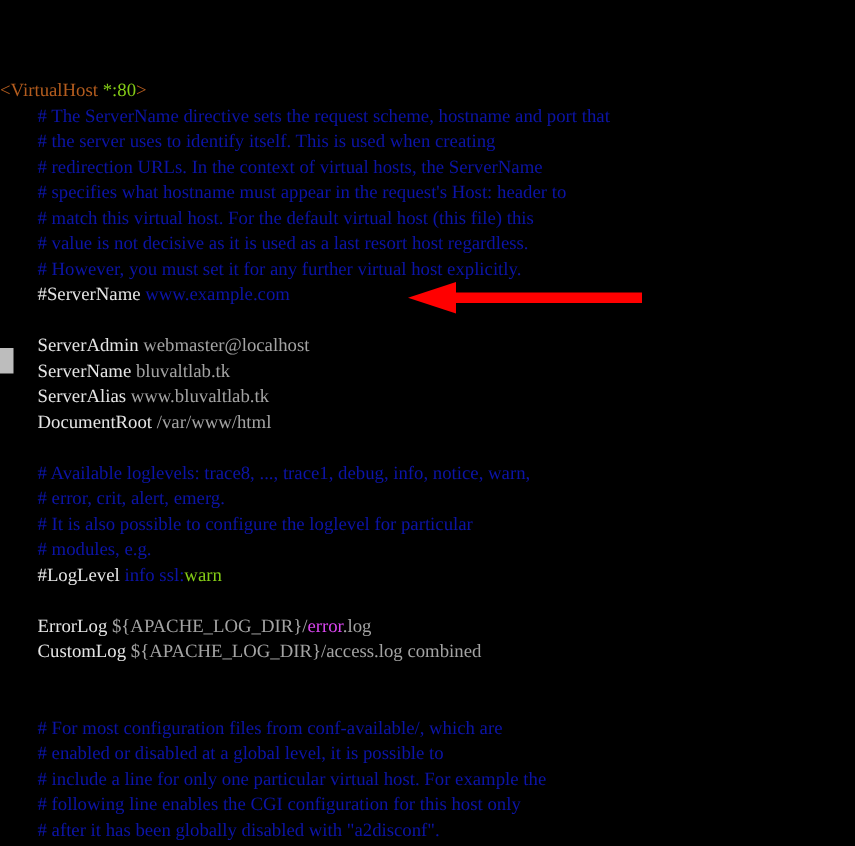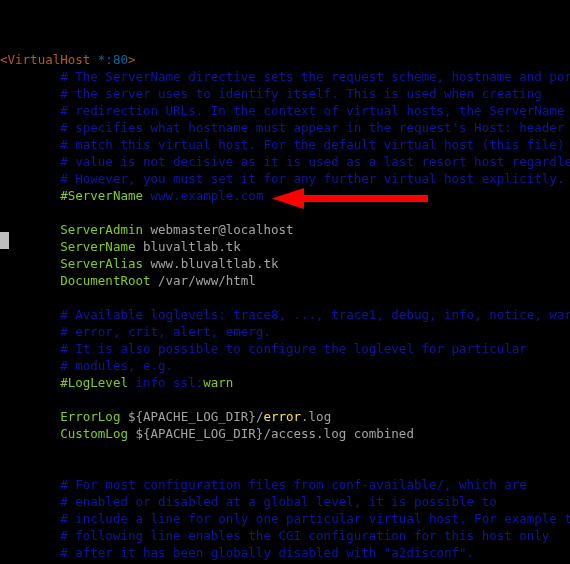--- a/index.html
+++ b/index.html
@@ -25,29 +25,29 @@
     white-space: pre;
     overflow: hidden;
   }
   .line {
     height: 17px;
     white-space: pre;
     overflow: hidden;
     font-size: 12.5px;
     line-height: 17px;
   }
-  .tok { white-space: pre; }
+  .tok { white-space: pre; font-family: Liberation Serif, serif; }
 
   
   .c-comment   { color: #0c14a8; }
   .c-tag       { color: #b35c1e; }
-  .c-tagval    { color: #0369a1; }
-  .c-directive { color: #84cc16; }
+  .c-tagval    { color: #84cc16; }
+  .c-directive { color: #e5e5e5; }
   .c-value     { color: #a3a3a3; }
-  .c-err       { color: #fde047; }
+  .c-err       { color: #d946ef; }
   .c-warn      { color: #84cc16; }
 
   
   #cursor-block {
     position: absolute;
     left: 0px;
     top: 232px;
     width: 9px;
     height: 17px;
     background: #bdbdbd;

